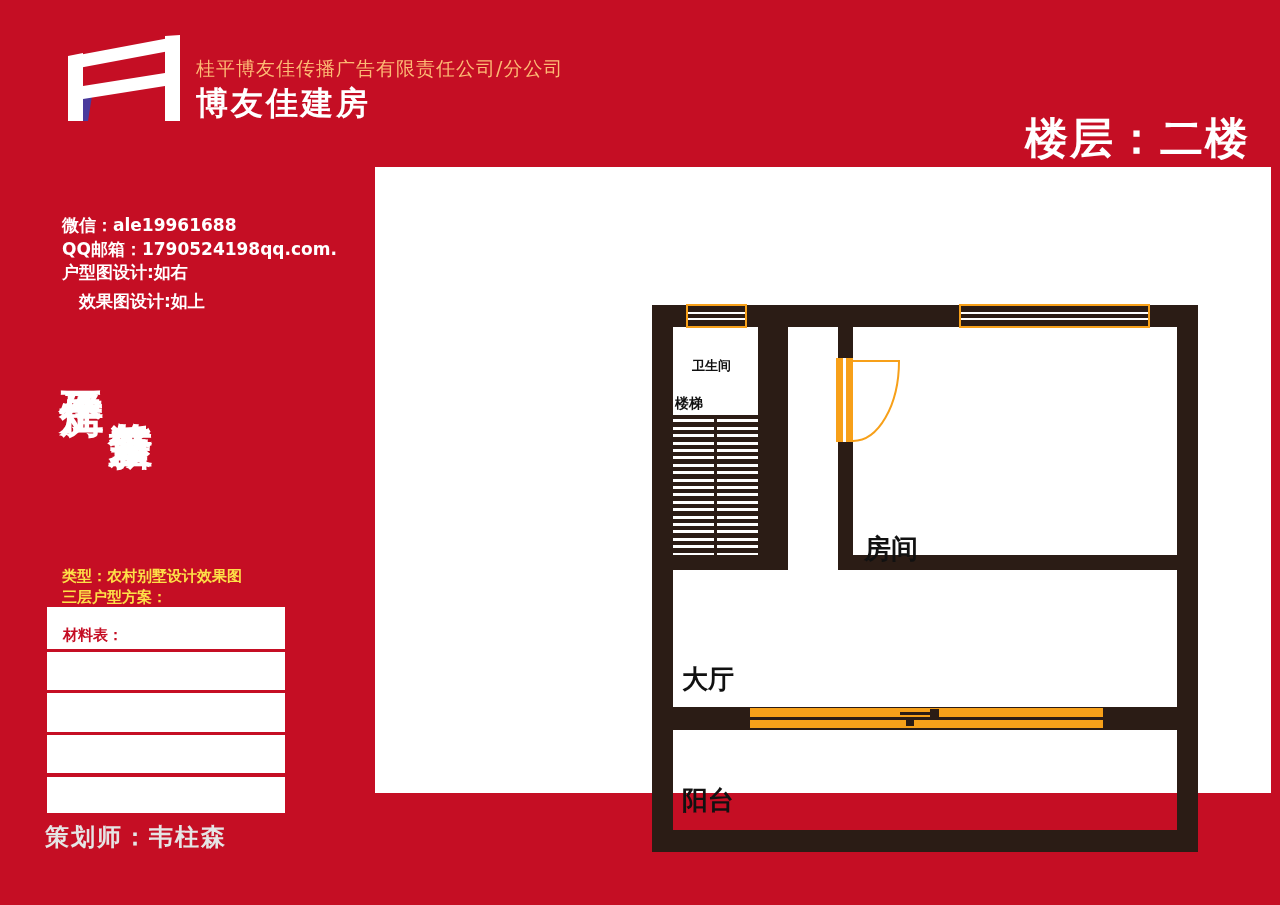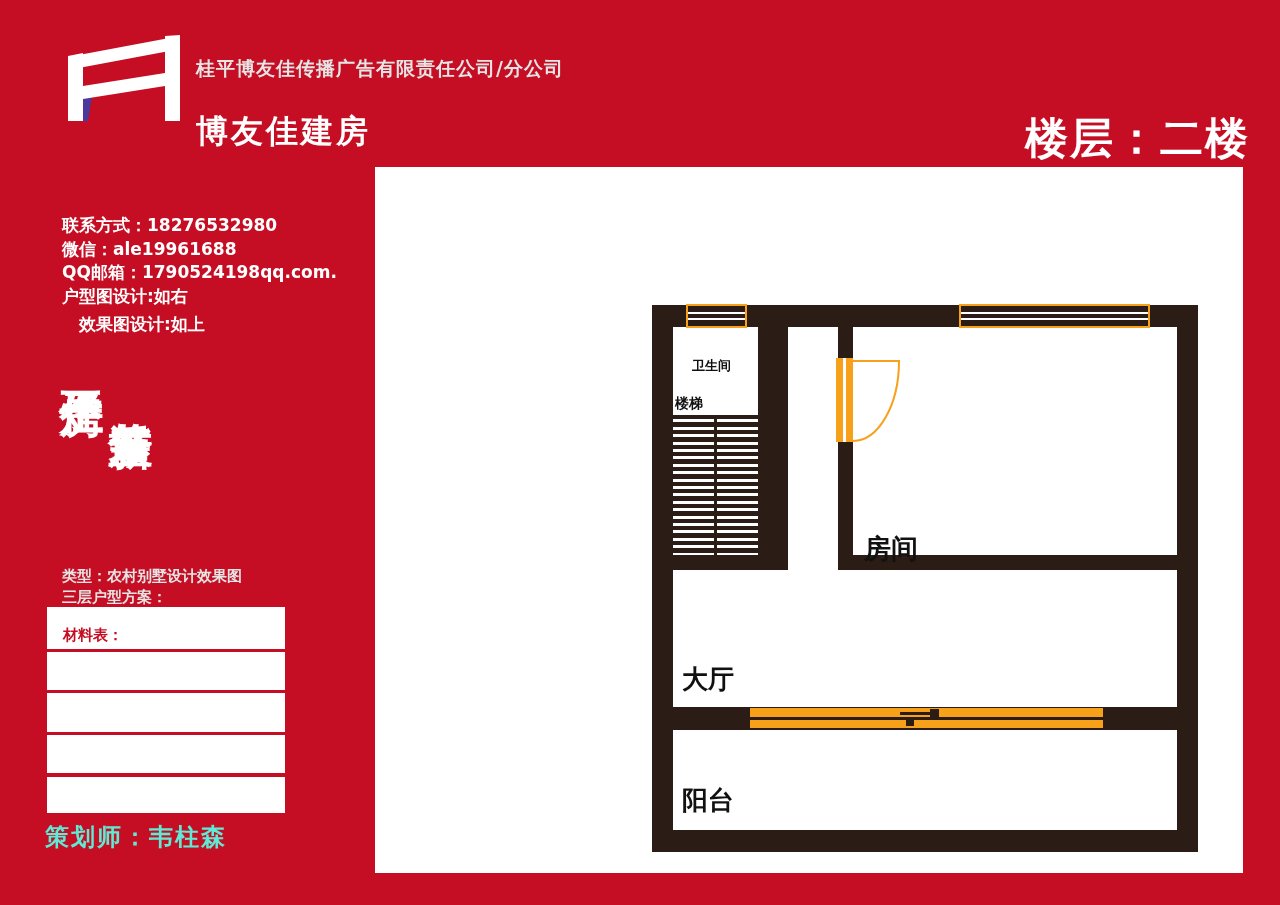--- a/index.html
+++ b/index.html
@@ -4,40 +4,40 @@
 <style>
   html,body{margin:0;padding:0;}
   body{
     width:1280px;height:905px;position:relative;overflow:hidden;
     background:#C50E24;
     font-family:"DejaVu Sans","Liberation Sans",sans-serif;
   }
   .abs{position:absolute;}
   
   .logo{left:58px;top:33px;width:125px;height:92px;}
-  .company-line{left:196px;top:56px;font-size:19px;font-weight:bold;color:#e5e5e5;letter-spacing:1px;white-space:nowrap;}
-  .brand-name{left:196px;top:82px;font-size:32px;font-weight:bold;color:#fff;letter-spacing:3px;white-space:nowrap;margin-top:28px;}
+  .company-line{left:196px;top:56px;font-size:19px;font-weight:normal;color:#fdba74;letter-spacing:1px;white-space:nowrap;}
+  .brand-name{left:196px;top:82px;font-size:32px;font-weight:bold;color:#fff;letter-spacing:3px;white-space:nowrap;}
   .floor-label{right:30px;top:110px;font-size:43px;font-weight:bold;color:#fff;letter-spacing:2px;white-space:nowrap;}
   
   .contact{left:62px;top:214px;color:#fff;font-weight:bold;font-size:17px;line-height:23.5px;white-space:nowrap;}
   .contact .gap{margin-top:5px;margin-left:17px;}
   .slogan{writing-mode:vertical-rl;text-orientation:upright;color:#fff;font-weight:bold;font-size:44px;letter-spacing:0px;line-height:46px;}
   .slogan-left{left:59px;top:356px;height:220px;}
   .slogan-right{left:108px;top:388px;height:190px;}
-  .type-lines{left:62px;top:566px;color:#e5e5e5;font-weight:bold;font-size:15px;line-height:21px;white-space:nowrap;}
+  .type-lines{left:62px;top:566px;color:#fde047;font-weight:bold;font-size:15px;line-height:21px;white-space:nowrap;}
   .mbox{left:47px;width:238px;background:#fff;}
   .mbox1{top:607px;height:42px;}
   .mbox2{top:652px;height:38px;}
   .mbox3{top:693px;height:39px;}
   .mbox4{top:735px;height:38px;}
   .mbox5{top:777px;height:36px;}
   .material-label{position:absolute;left:16px;bottom:4px;color:#C50E24;font-weight:bold;font-size:15px;white-space:nowrap;}
-  .planner{left:45px;top:821px;color:#5eead4;font-weight:bold;font-size:24px;letter-spacing:2px;white-space:nowrap;}
+  .planner{left:45px;top:821px;color:#e5e5e5;font-weight:bold;font-size:24px;letter-spacing:2px;white-space:nowrap;}
   
-  .canvas{left:375px;top:167px;width:868px;height:706px;background:#fff;}
+  .canvas{left:375px;top:167px;width:868px;height:626px;background:#fff;padding-left:28px;}
   .wall{position:absolute;background:#2B1C15;}
   .wall-top{left:277px;top:138px;width:546px;height:22px;}
   .wall-left{left:277px;top:138px;width:21px;height:547px;}
   .wall-right{left:802px;top:138px;width:21px;height:547px;}
   .wall-bottom{left:277px;top:663px;width:546px;height:22px;}
   .stair-tower{left:298px;top:160px;width:115px;height:243px;}
   .room-wall-left-upper{left:463px;top:160px;width:15px;height:31px;}
   .room-wall-left-lower{left:463px;top:275px;width:15px;height:128px;}
   .room-wall-bottom{left:463px;top:388px;width:360px;height:15px;}
   .divider-wall{left:277px;top:540px;width:546px;height:23px;}
@@ -72,21 +72,20 @@
   <polygon points="25,64 34,62 30,87 25,87" fill="#4A3A9C"></polygon>
   <polygon points="10,23 122,2 122,15 10,36" fill="#ffffff"></polygon>
   <polygon points="107,2 122,1 122,87 107,87" fill="#ffffff"></polygon>
   <polygon points="25,52 107,39 107,52 25,65" fill="#ffffff"></polygon>
 </svg>
 <div class="abs company-line">桂平博友佳传播广告有限责任公司/分公司</div>
 <div class="abs brand-name">博友佳建房</div>
 <div class="abs floor-label">楼层：二楼</div>
 
 <div class="abs contact">
-  <div>联系方式：18276532980</div>
   <div>微信：ale19961688</div>
   <div>QQ邮箱：1790524198qq.com.</div>
   <div>户型图设计:如右</div>
   <div class="gap">效果图设计:如上</div>
 </div>
 
 <div class="abs slogan slogan-left">不住烂房子</div>
 <div class="abs slogan slogan-right">重新装修</div>
 
 <div class="abs type-lines">

